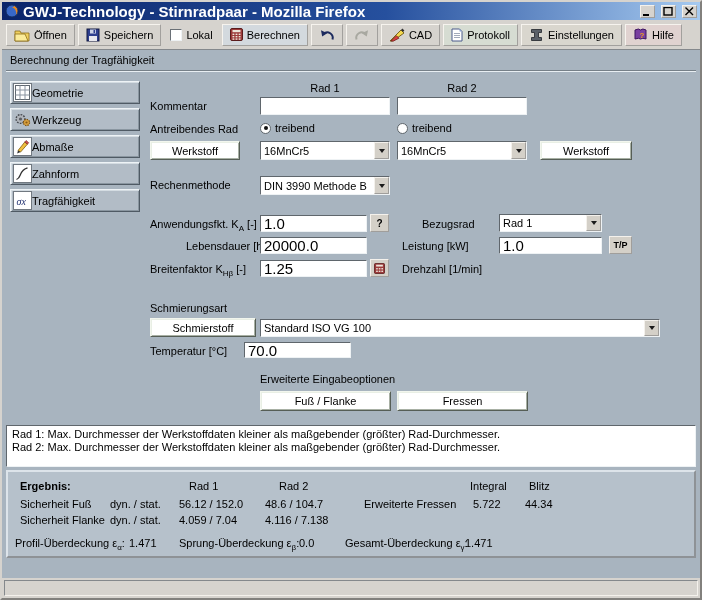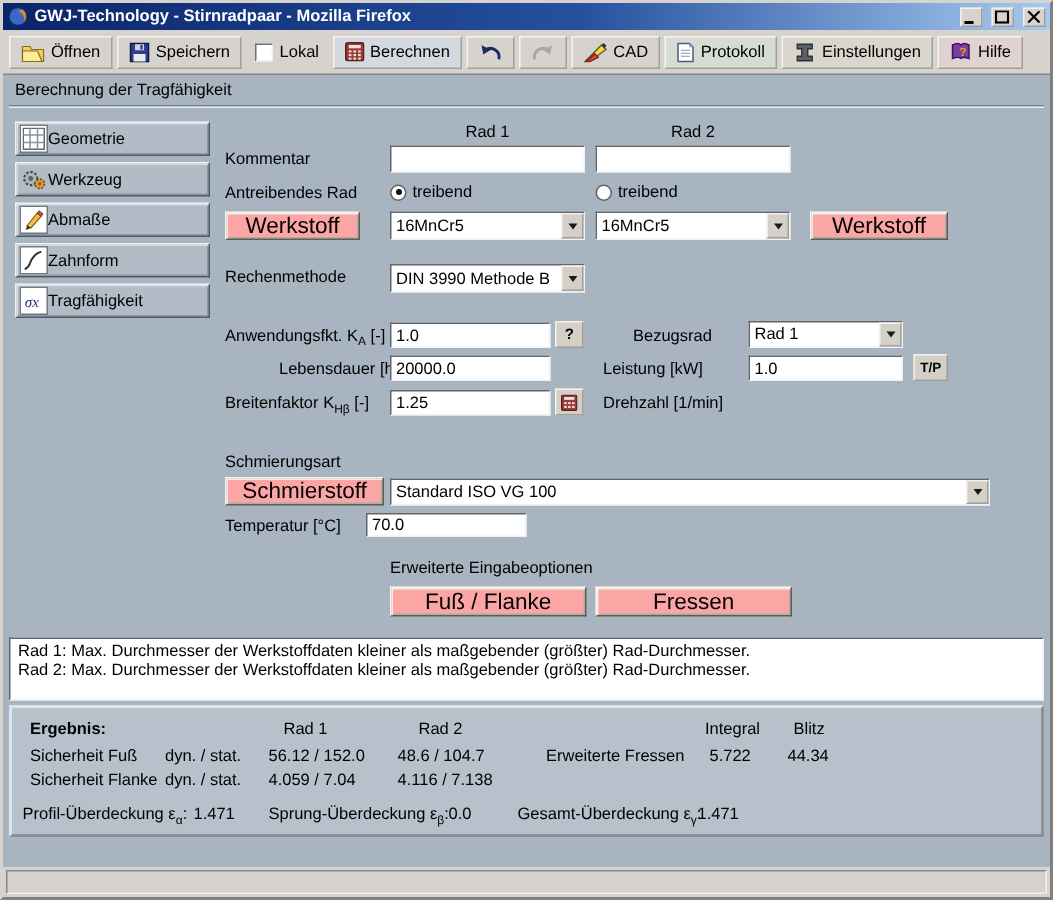--- a/index.html
+++ b/index.html
@@ -4,21 +4,21 @@
 <style>
   * { margin:0; padding:0; box-sizing:border-box; }
   html,body { width:702px; height:600px; }
   body { font-family:"Liberation Sans", sans-serif; font-size:11px; color:#000; background:#9aa4ae; }
 
   .window { width:702px; height:600px; border:2px outset #d6d3ce; background:#d6d3ce; display:flex; flex-direction:column; }
 
   
   .titlebar { height:18px; flex:0 0 18px; background:linear-gradient(90deg,#0a246a 0%,#26509e 55%,#a6caf0 100%);
               display:flex; align-items:center; padding:0 3px; gap:4px; }
-  .titlebar .title { color:#fff; font-weight:bold; font-size:11px; flex:1; white-space:nowrap; overflow:hidden; }
+  .titlebar .title { color:#fff; font-weight:bold; font-size:15px; flex:1; white-space:nowrap; overflow:hidden; }
   .winbtn { width:15px; height:13px; background:#d6d3ce; border:1px outset #f4f1ec; margin-left:2px; position:relative; cursor:default; }
   .winbtn svg { position:absolute; left:1px; top:1px; }
 
   
   .toolbar { height:30px; flex:0 0 30px; background:#d6d3ce; border-bottom:1px solid #84888c;
              display:flex; align-items:center; padding:0 4px; gap:3px; }
   .tbtn { height:22px; display:inline-flex; align-items:center; gap:4px; padding:0 7px;
           background:#d6d3ce; border:1px outset #f6f3ee; font-size:11px; white-space:nowrap; cursor:default; }
   .tbtn.calc  { background:#d3d9de; }
   .tbtn.green { background:#d6dcd2; }
@@ -37,32 +37,32 @@
   
   .side-btn { left:8px; width:130px; height:23px; background:#b2bcc6; border:1px solid;
               border-color:#eef3f6 #4f5a64 #4f5a64 #eef3f6; box-shadow:inset 1px 1px 0 #d4dce2, inset -1px -1px 0 #8a96a0;
               display:flex; align-items:center; cursor:default; }
   .side-btn .ic { width:19px; height:19px; margin-left:2px; background:#fff; border:1px solid #707880;
                   display:flex; align-items:center; justify-content:center; }
   .side-btn .tx { flex:1; text-align:left; padding-right:8px; }
 
   
   .field { background:#fff; border:1px solid; border-color:#5f666c #eef2f4 #eef2f4 #5f666c;
-           font-size:11px; padding:1px 3px; font-family:"Liberation Sans",sans-serif; }
+           font-size:15px; padding:1px 3px; font-family:"Liberation Sans",sans-serif; }
   input.field { outline:none; }
   .combo { background:#fff; border:1px solid; border-color:#5f666c #eef2f4 #eef2f4 #5f666c;
            display:flex; align-items:center; cursor:default; }
   .combo .val { flex:1; padding:0 3px; white-space:nowrap; overflow:hidden; }
   .combo .arrow { width:15px; align-self:stretch; background:#d4d0c8; border:1px outset #f4f1ec;
                   display:flex; align-items:center; justify-content:center; }
   .tri { width:0; height:0; border-left:3px solid transparent; border-right:3px solid transparent; border-top:4px solid #1a1a1a; }
 
-  .pbtn { background:#fca5a5; border:1px solid; border-color:#f2f6ee #565e56 #565e56 #f2f6ee;
+  .pbtn { background:#ffffff; border:1px solid; border-color:#f2f6ee #565e56 #565e56 #f2f6ee;
           box-shadow:inset 1px 1px 0 #e9efe5, inset -1px -1px 0 #a8b0a4;
-          font-size:15px; text-align:center; display:flex; align-items:center; justify-content:center; cursor:default; }
+          font-size:11px; text-align:center; display:flex; align-items:center; justify-content:center; cursor:default; }
   .sbtn { background:#d4d0c8; border:1px outset #f4f1ec; font-size:10px; display:flex; align-items:center; justify-content:center; cursor:default; }
 
   .radio { width:11px; height:11px; border-radius:50%; background:#fff; border:1px solid #5f666c; position:relative; display:inline-block; }
   .radio.checked::after { content:""; position:absolute; left:2.5px; top:2.5px; width:4px; height:4px; border-radius:50%; background:#101010; }
   .radio-row { display:flex; align-items:center; gap:4px; }
 
   sub { font-size:8px; }
 
   
   .msgbox { left:4px; top:375px; width:690px; height:42px; background:#fff;

